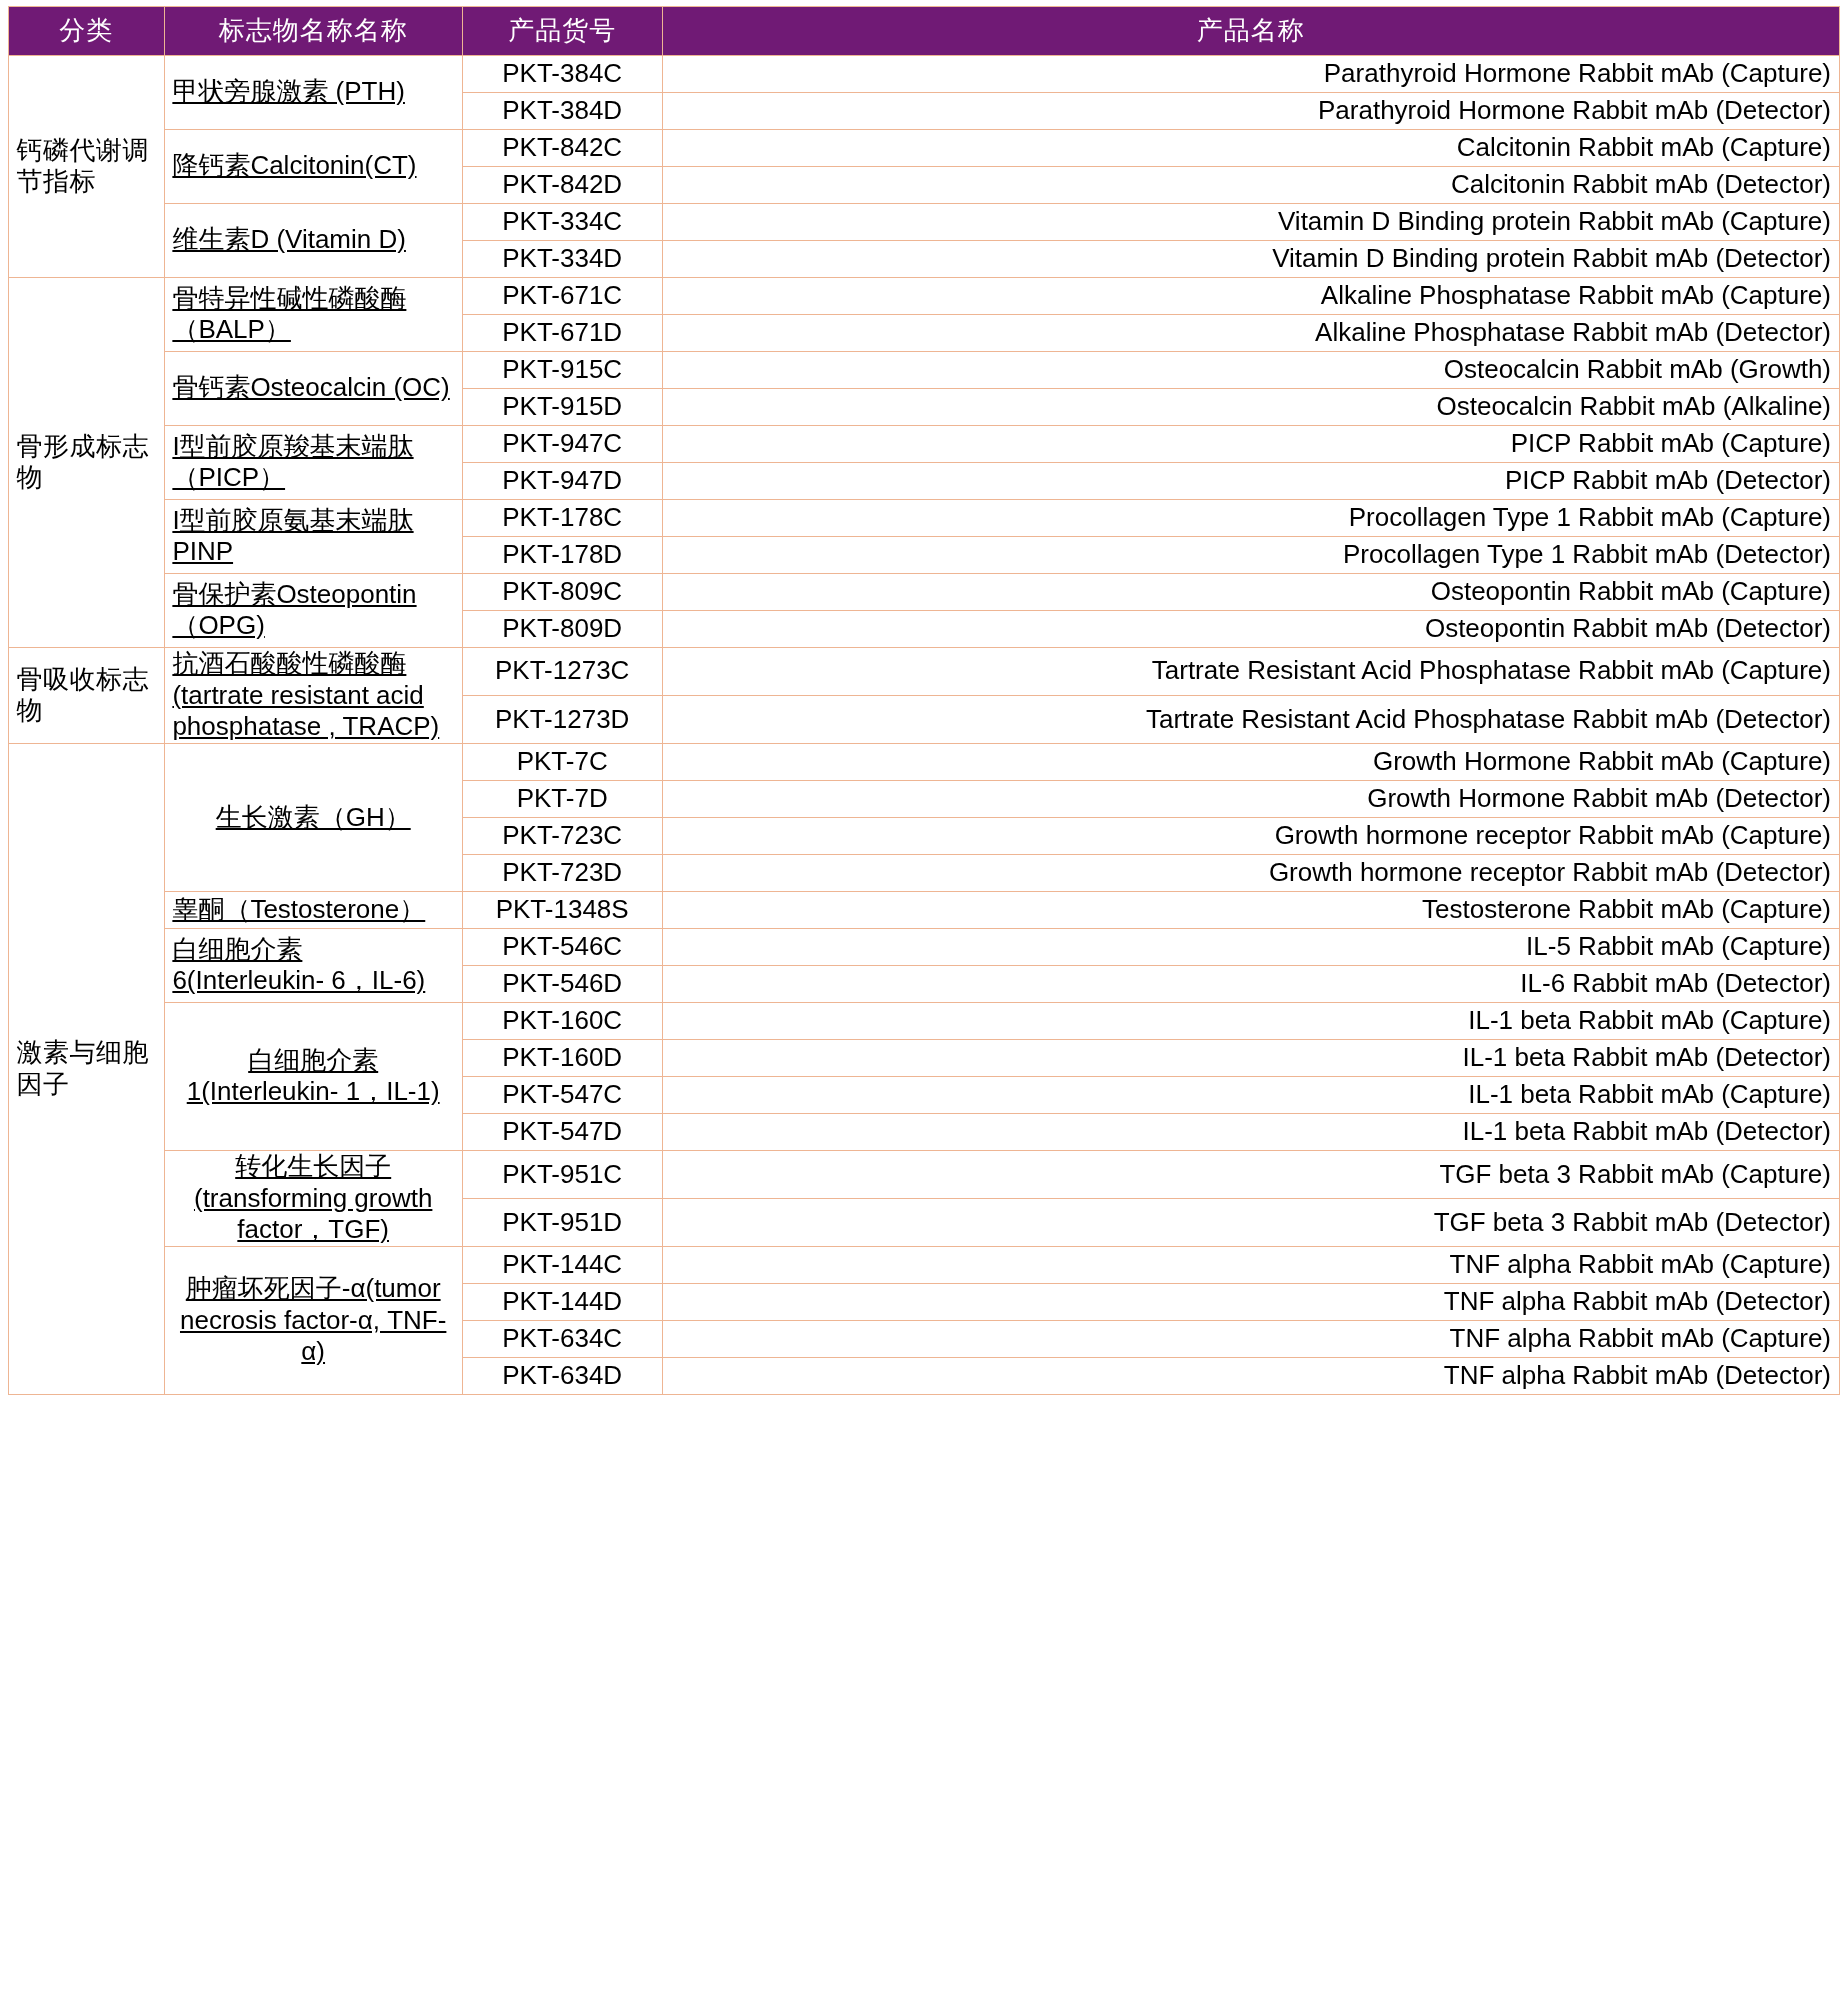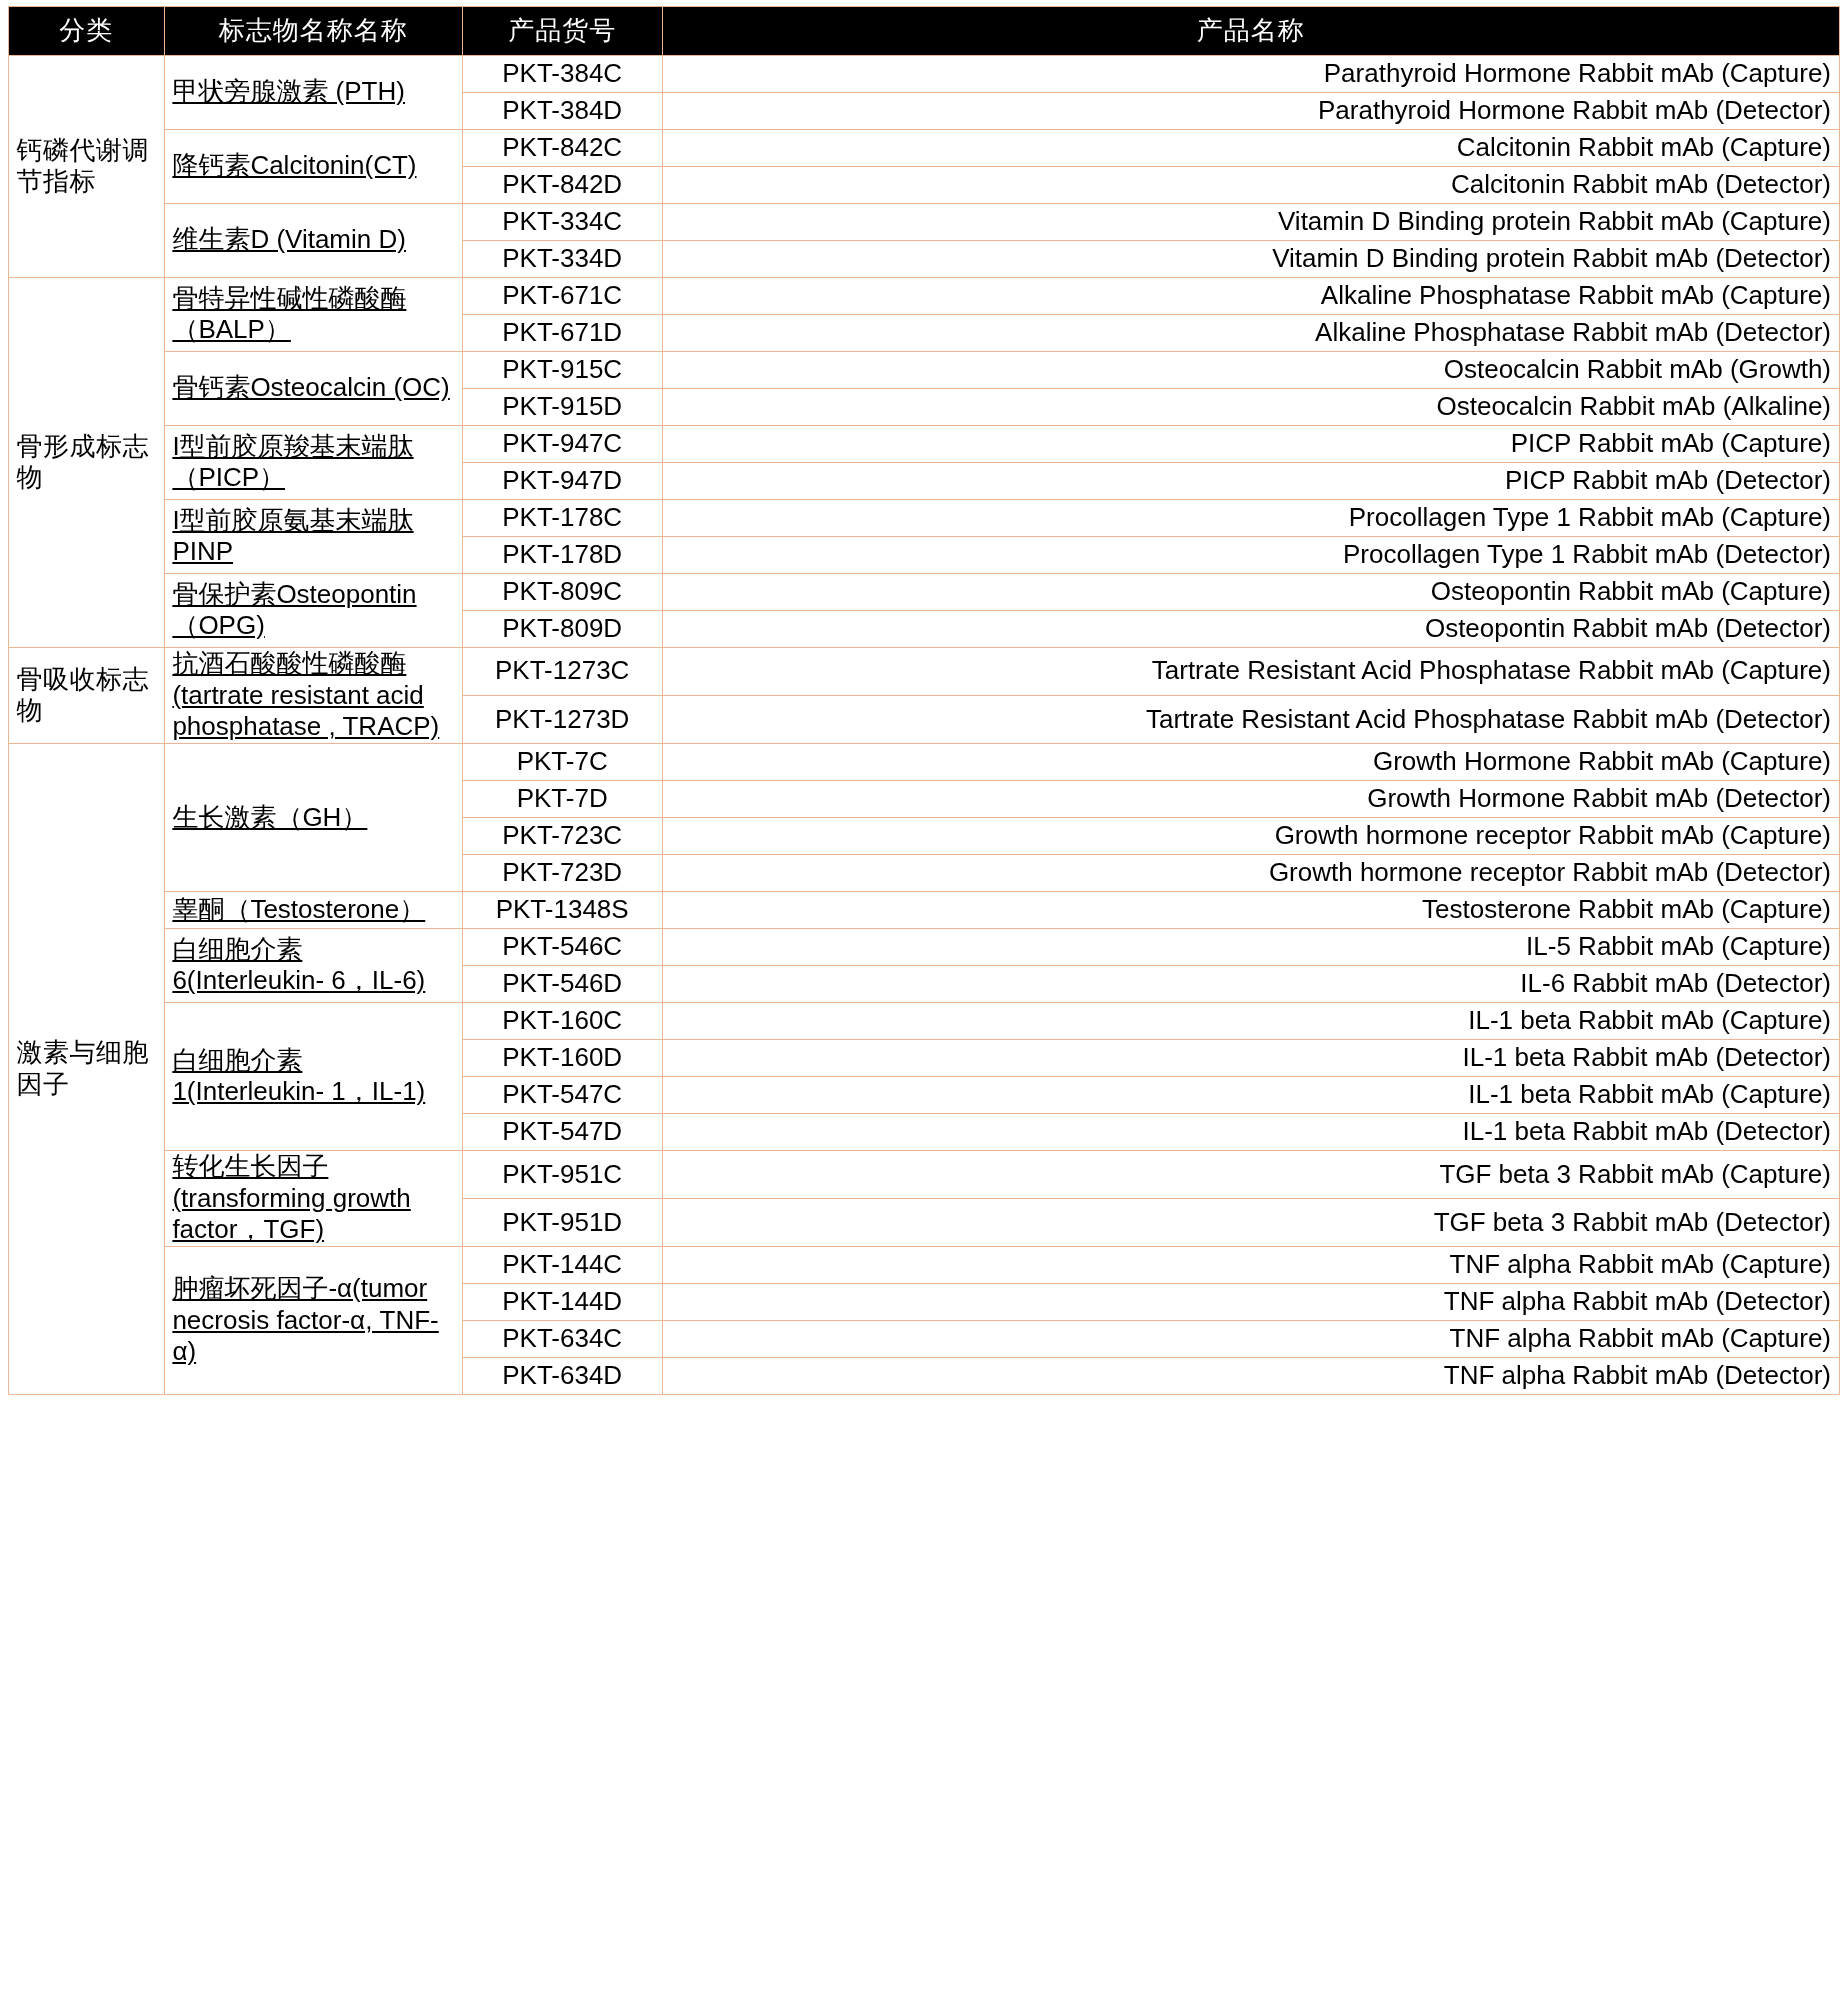--- a/index.html
+++ b/index.html
@@ -55,33 +55,33 @@
     font-size: 29px;
     line-height: 1.3;
     letter-spacing: 0.5px;
   }
   td.marker {
     text-align: left;
     font-size: 26px;
     line-height: 1.24;
     text-decoration: underline;
   }
-  td.marker.ctr { text-align: left; }
+  td.marker.ctr { text-align: center; }
   td.sku {
     text-align: center;
     font-size: 28px;
     white-space: nowrap;
   }
   td.pname {
     text-align: right;
     font-size: 28px;
   }
   tbody tr { height: 37px; }
 </style>
-<style>thead th{background:#000000;color:#ffffff;}table.product-table th,table.product-table td{border-color:#eeb593;}body{background:#ffffff;color:#000000;}</style></head>
+<style>thead th{background:#701a75;color:#ffffff;}table.product-table th,table.product-table td{border-color:#eeb593;}body{background:#ffffff;color:#000000;}</style></head>
 <body>
 
 <div id="sheet">
   <table class="product-table">
     <colgroup>
       <col class="c1">
         <col class="c2">
         <col class="c3">
         <col class="c4">
     </colgroup>

